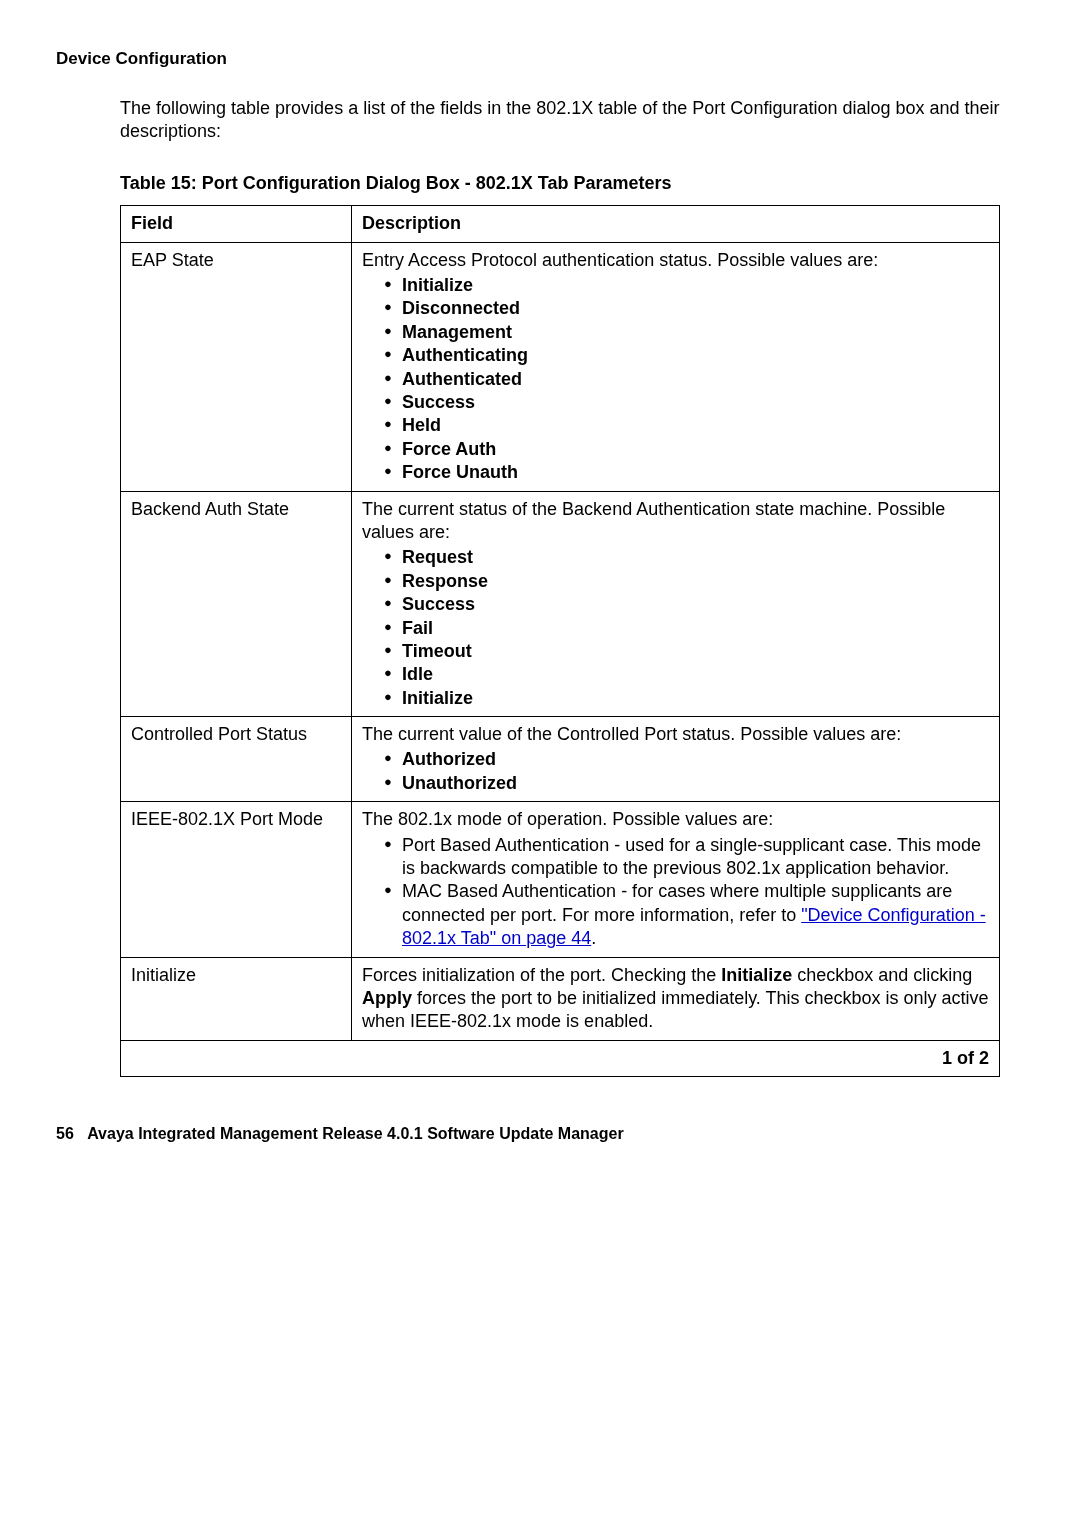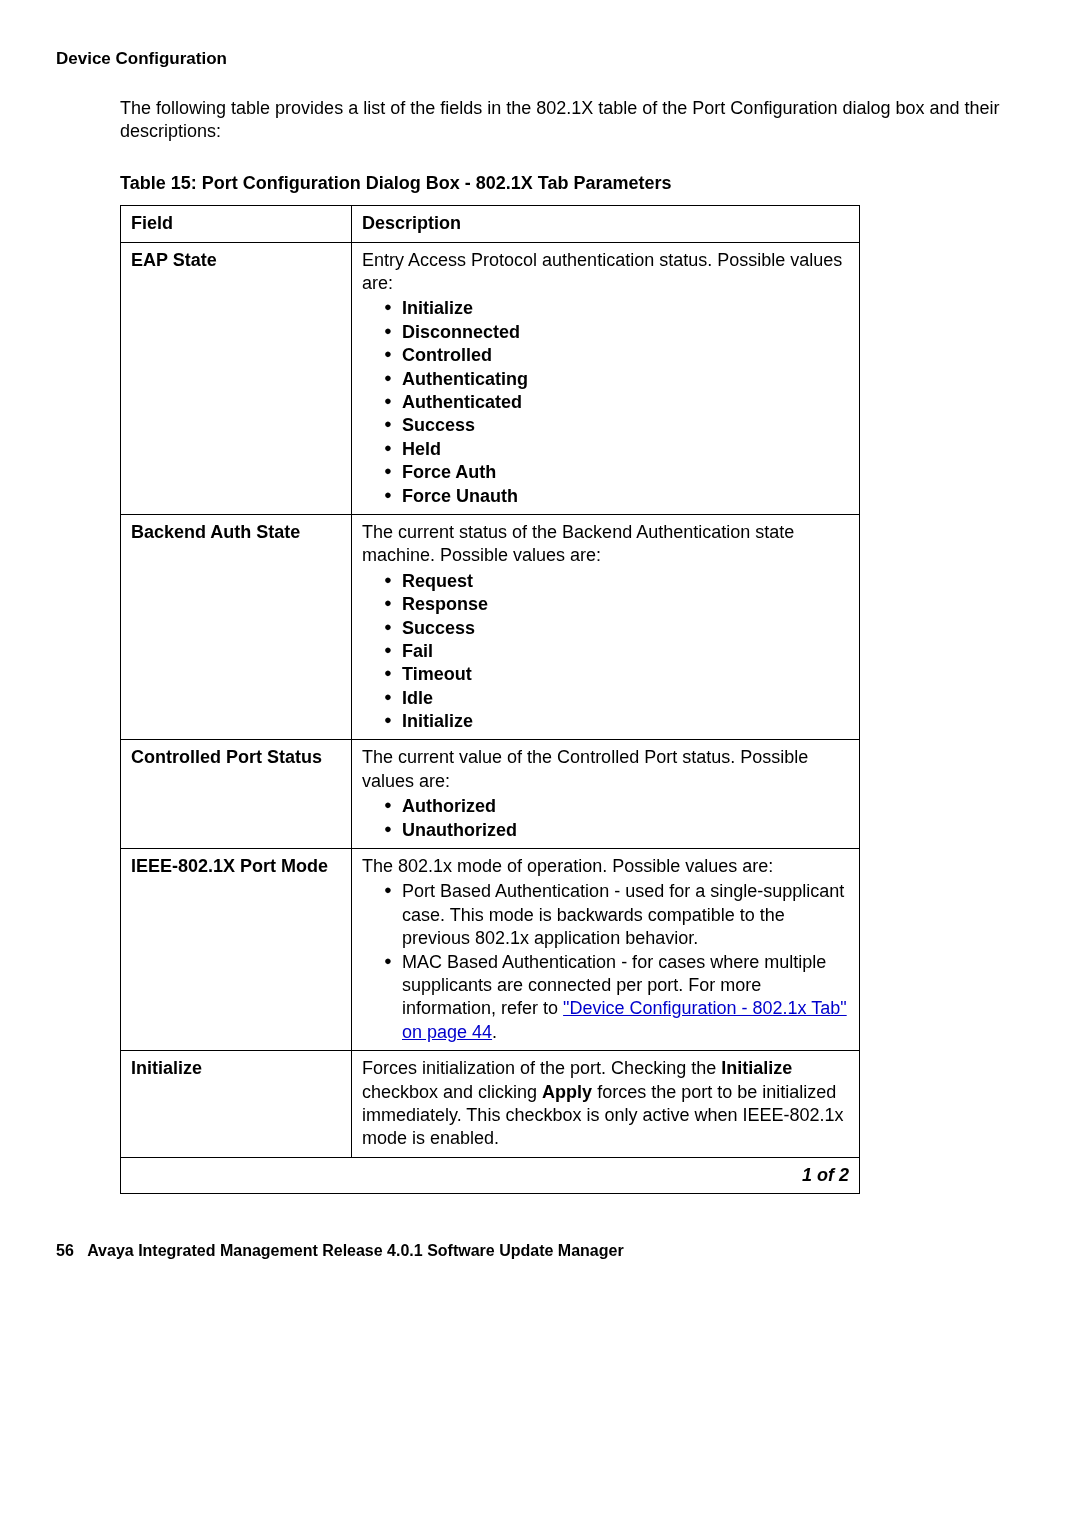--- a/index.html
+++ b/index.html
@@ -24,35 +24,35 @@
   }
   .table-caption {
     font-weight: bold;
     font-size: 18px;
     margin-left: 64px;
     margin-bottom: 10px;
   }
   table {
     border-collapse: collapse;
     margin-left: 64px;
-    width: 740px;
+    width: 880px;
     font-size: 18px;
   }
   th, td {
     border: 1.5px solid #000;
     padding: 6px 10px;
     vertical-align: top;
     text-align: left;
   }
   th {
     font-weight: bold;
   }
   td.field-col {
     width: 210px;
-    font-weight: bold;
+    font-weight: normal;
     margin-left: 35px;
   }
   ul.bullets {
     list-style: none;
     padding-left: 22px;
     margin: 2px 0 0 0;
   }
   ul.bullets li {
     position: relative;
     padding-left: 18px;
@@ -65,21 +65,20 @@
     top: 2px;
     font-size: 13px;
   }
   .bold { font-weight: bold; }
   .link {
     color: #0000cc;
     text-decoration: underline;
   }
   .pager-row td {
     text-align: right;
-    font-style: italic;
     font-weight: bold;
     border-top: 1.5px solid #000;
     border-left: none;
     border-right: none;
     border-bottom: none;
   }
   .pager-row td.left-border { border-left: 1.5px solid #000; }
   .pager-row td.right-border { border-right: 1.5px solid #000; }
   .pager-row td.bottom-border { border-bottom: 1.5px solid #000; }
   .footer {
@@ -105,21 +104,21 @@
     </tr>
   </thead>
   <tbody>
     <tr>
       <td class="field-col">EAP State</td>
       <td>
         <span>Entry Access Protocol authentication status. Possible values are:</span>
         <ul class="bullets">
           <li><span class="bold">Initialize</span></li>
           <li><span class="bold">Disconnected</span></li>
-          <li><span class="bold">Controlled</span></li>
+          <li><span class="bold">Management</span></li>
           <li><span class="bold">Authenticating</span></li>
           <li><span class="bold">Authenticated</span></li>
           <li><span class="bold">Success</span></li>
           <li><span class="bold">Held</span></li>
           <li><span class="bold">Force Auth</span></li>
           <li><span class="bold">Force Unauth</span></li>
         </ul>
       </td>
     </tr>
     <tr>

